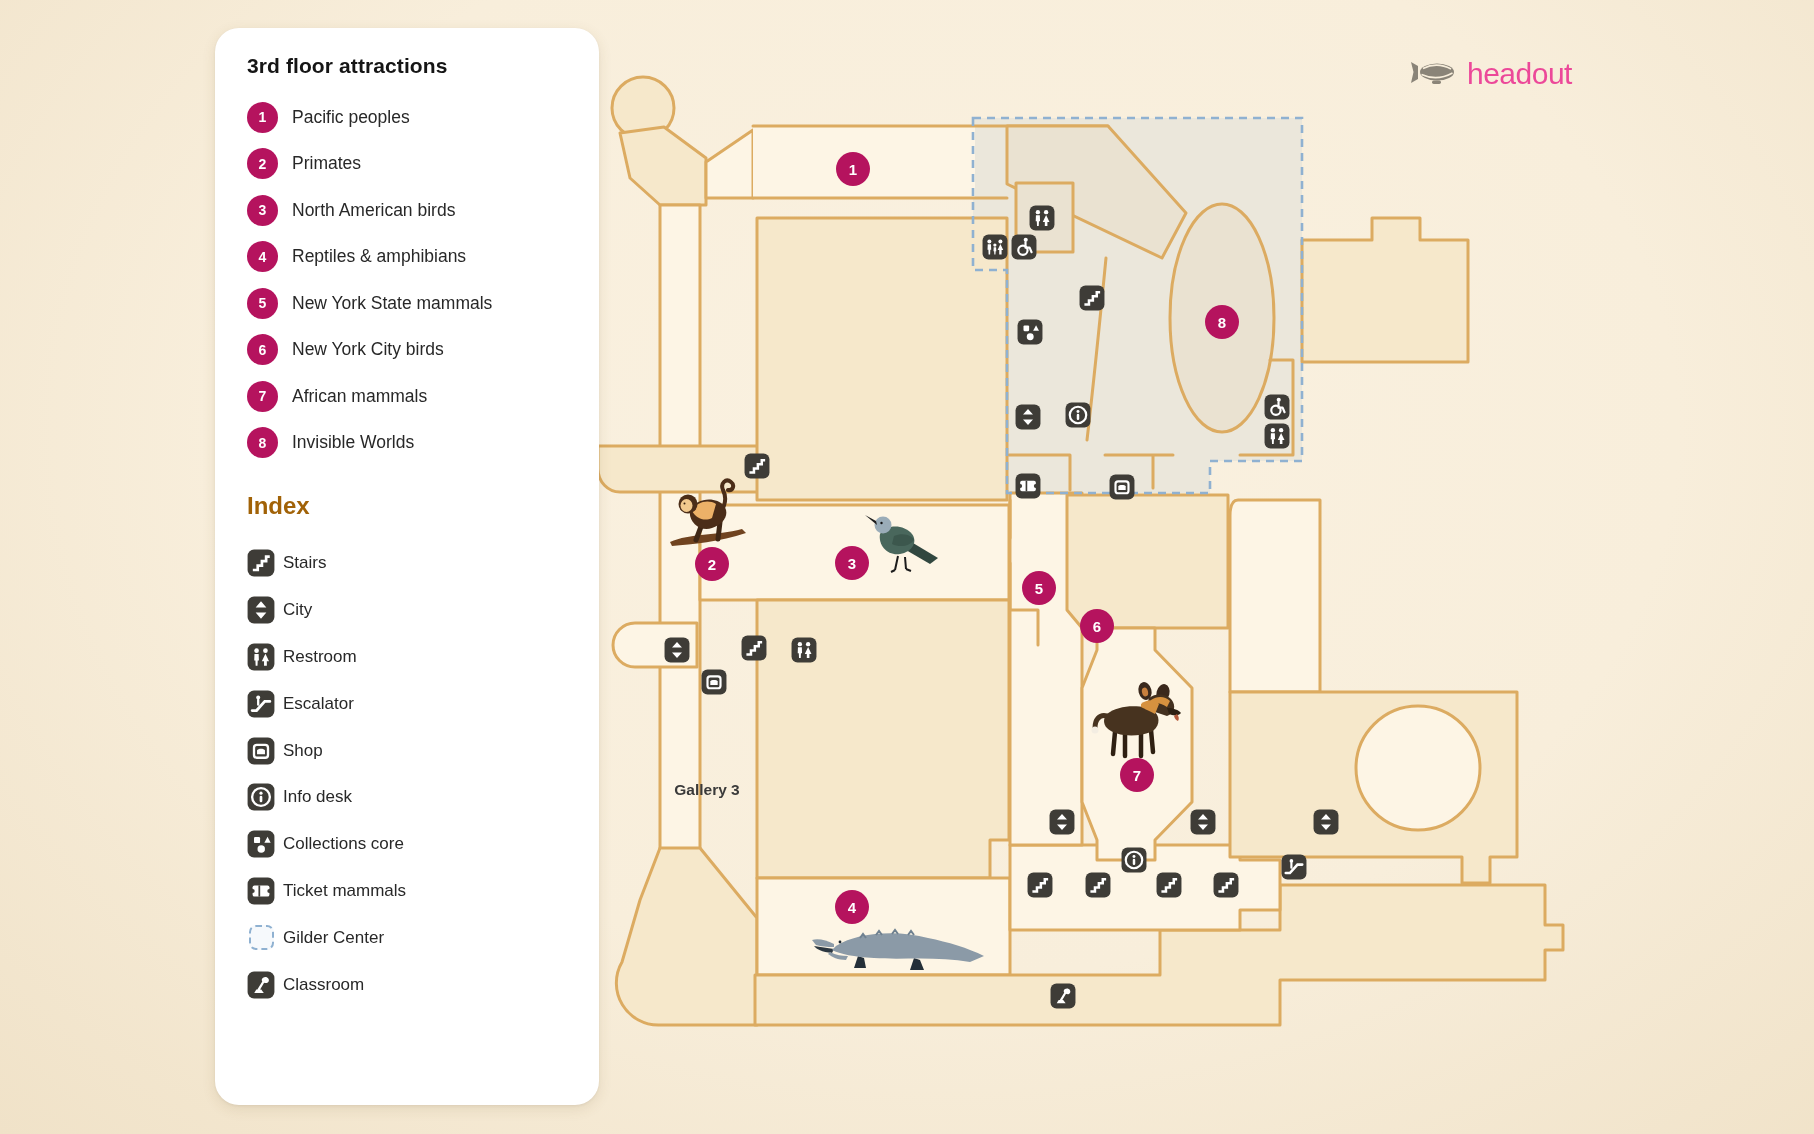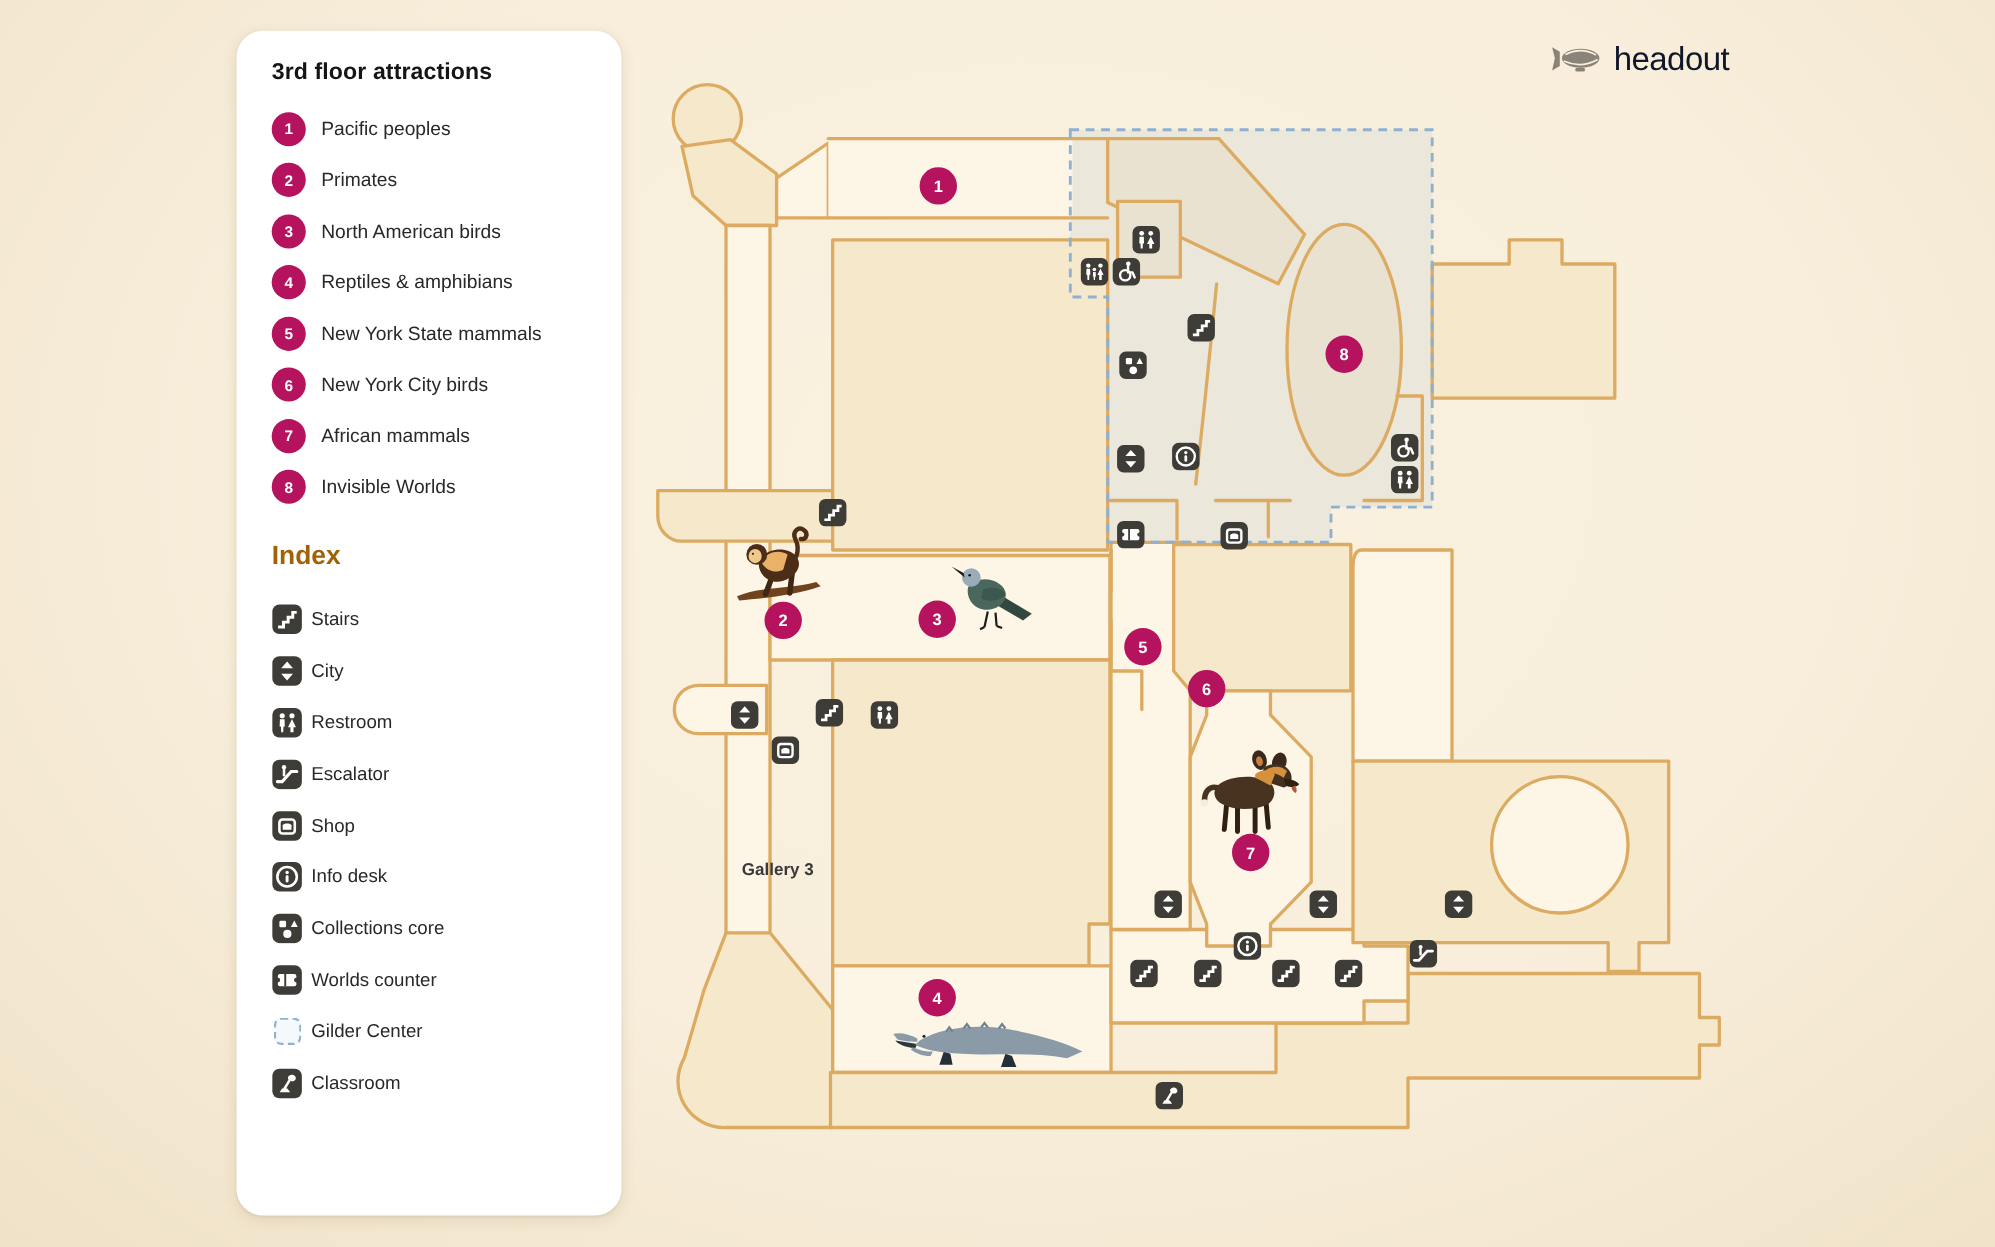--- a/index.html
+++ b/index.html
@@ -10,41 +10,41 @@
   *{box-sizing:border-box}
   html,body{margin:0;padding:0}
   body{
     width:1814px;height:1134px;overflow:hidden;position:relative;
     font-family:"Liberation Sans", sans-serif;
     background:radial-gradient(ellipse at 52% 38%, #faf1e0 0%, #f8eedb 55%, #f0e2c8 100%);
   }
   .map-svg{position:absolute;left:0;top:0}
   
   .card{
-    position:absolute;left:215px;top:28px;width:350px;height:1077px;
+    position:absolute;left:215px;top:28px;width:384px;height:1077px;
     background:#ffffff;border-radius:24px;
     box-shadow:0 4px 14px rgba(110,80,30,.12), 0 1px 3px rgba(0,0,0,.06);
   }
   .card-content{padding:24px 20px 0 32px}
   .legend-title{font-size:21px;line-height:28px;font-weight:700;color:#151515;margin:0;letter-spacing:.1px}
   .attr-list{margin-top:14px}
   .attr-row{height:46.5px;display:flex;align-items:center}
   .badge{
     width:31px;height:31px;border-radius:50%;background:var(--marker);color:#fff;
     font-size:14px;font-weight:700;display:flex;align-items:center;justify-content:center;flex:none;
   }
   .attr-label{margin-left:14px;font-size:17.5px;color:var(--ink)}
   .index-title{font-size:24px;line-height:28px;font-weight:700;color:#a16207;margin:26px 0 0}
   .idx-list{margin-top:20px}
   .idx-row{height:46.8px;display:flex;align-items:center}
   .idx-icon{width:28px;height:28px;flex:none}
   .idx-label{margin-left:8px;font-size:17px;color:var(--ink)}
   .gilder-swatch{width:25px;height:25px;margin:1.5px;border:2px dashed var(--dash);border-radius:7px;background:#f6f9fc}
   
-  .brand{position:absolute;left:1410px;top:38px;display:flex;align-items:center;color:#0f172a}
+  .brand{position:absolute;left:1410px;top:57px;display:flex;align-items:center;color:#ec4899}
   .brand-text{font-size:30px;font-weight:500;letter-spacing:-.5px;margin-left:7px}
   .map-label{font-size:15.5px;font-weight:700;fill:#3a3a3a}
   .marker-num{font-size:15px;font-weight:700;fill:#ffffff;text-anchor:middle}
 </style>
 </head>
 <body>
 
 <svg width="0" height="0" style="position:absolute" aria-hidden="true">
   <defs>
     <symbol id="sym-stairs" viewBox="0 0 24 24">
@@ -351,21 +351,21 @@
       <div class="idx-row">
         <svg class="idx-icon" viewBox="0 0 24 24">
             <use href="#sym-collections-core"></use>
           </svg>
         <span class="idx-label">Collections core</span>
       </div>
       <div class="idx-row">
         <svg class="idx-icon" viewBox="0 0 24 24">
             <use href="#sym-ticket-counter"></use>
           </svg>
-        <span class="idx-label">Worlds counter</span>
+        <span class="idx-label">Ticket mammals</span>
       </div>
       <div class="idx-row">
         <span class="gilder-swatch"></span>
         <span class="idx-label">Gilder Center</span>
       </div>
       <div class="idx-row">
         <svg class="idx-icon" viewBox="0 0 24 24">
             <use href="#sym-classroom"></use>
           </svg>
         <span class="idx-label">Classroom</span>

